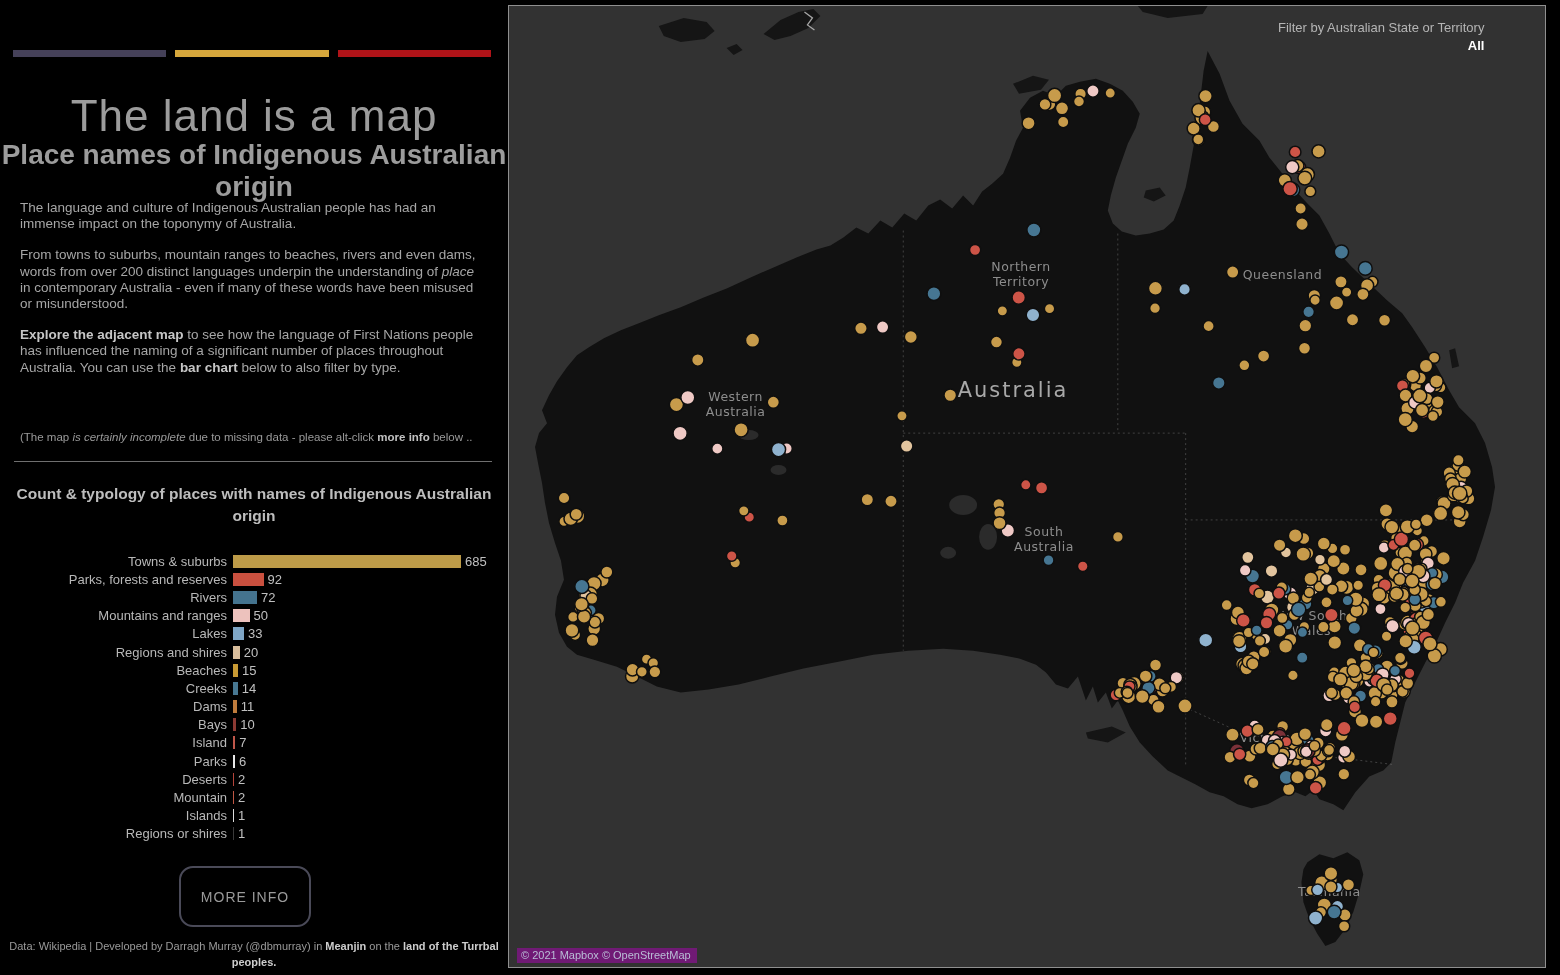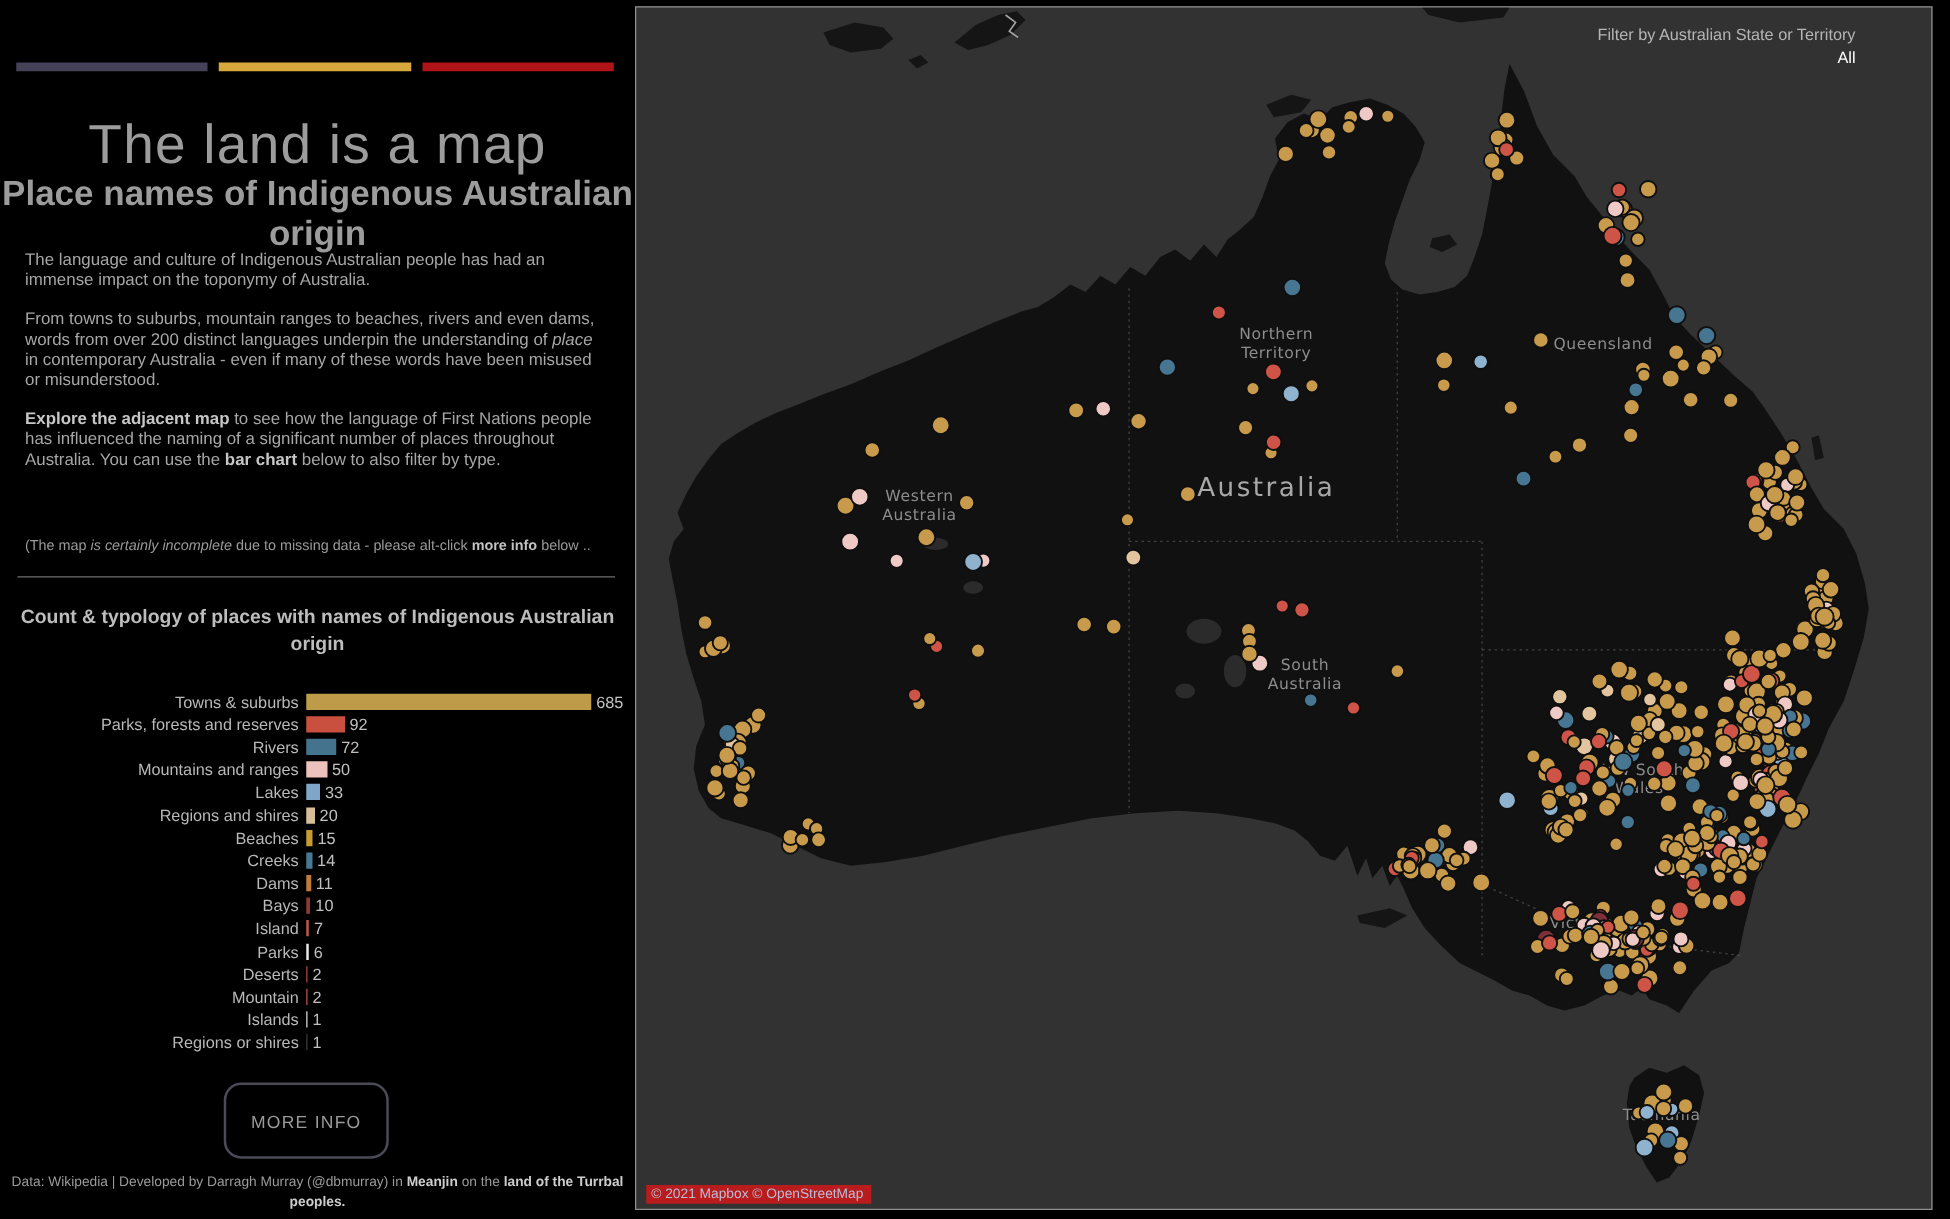--- a/index.html
+++ b/index.html
@@ -18,21 +18,21 @@
   .intro .b{font-weight:bold;color:#c6c6c6;}
   .intro .i{font-style:italic;}
   .note{position:absolute;left:20px;right:20px;top:431px;color:#9a9a9a;font-size:11.5px;}
   .note .b{font-weight:bold;color:#c2c2c2;}
   .note .i{font-style:italic;}
   .divider{position:absolute;left:14px;right:16px;top:461px;height:1px;background:#6f6f6f;}
 
   .chart-title{position:absolute;left:8px;right:8px;top:483px;text-align:center;color:#bdbdbd;
                font-size:15.5px;font-weight:bold;line-height:1.45;}
   .chart-subtitle{position:absolute;left:0;right:0;top:528px;text-align:center;color:#a9a9a9;font-size:12px;}
-  .bars{position:absolute;left:16px;top:552px;width:508px;}
+  .bars{position:absolute;left:4px;top:552px;width:508px;}
   .bar-row{display:flex;align-items:center;height:18.2px;}
   .bar-label{width:223px;text-align:right;padding-right:6px;color:#b8b8b8;font-size:13px;white-space:nowrap;flex:none;}
   .bar{height:13px;flex:none;}
   .bar-value{margin-left:4px;color:#c0c0c0;font-size:13px;}
 
   .more-info{position:absolute;left:179px;top:866px;width:132px;height:61px;background:transparent;
              border:2px solid #4a4a58;border-radius:14px;color:#9a9a9a;font-size:14px;
              letter-spacing:1px;font-family:"Liberation Sans",sans-serif;cursor:pointer;}
   .credits{position:absolute;left:6px;right:6px;top:939px;text-align:center;color:#9a9a9a;
            font-size:11px;line-height:1.45;}
@@ -46,22 +46,22 @@
   .land2{fill:#151515;}
   .lake{fill:#2b2b2b;}
   .border-line{stroke:#6a6a6a;stroke-width:1;stroke-dasharray:2 3;fill:none;opacity:.55;}
   .intl-line{stroke:#c9c9c9;stroke-width:1.3;fill:none;opacity:.8;}
   .maplabel{fill:#8d8d8d;font-size:12.5px;text-anchor:middle;letter-spacing:.5px;
             font-family:"DejaVu Sans",sans-serif;}
   .maplabel.big{fill:#a8a8a8;font-size:21px;letter-spacing:2px;}
   .dot{stroke:#0f0f0f;stroke-width:1.5;}
   .map-filter{position:absolute;left:769px;top:14px;text-align:right;}
   .map-filter-label{color:#b5b5b5;font-size:13px;}
-  .map-filter-value{color:#ffffff;font-size:13px;margin-top:3px;margin-left:2px;cursor:pointer;}
-  .attribution{position:absolute;left:8px;bottom:4px;background:#b91c1c;color:#b9bdd6;
+  .map-filter-value{color:#ffffff;font-size:13px;margin-top:3px;margin-left:2px;cursor:pointer;font-weight:bold;}
+  .attribution{position:absolute;left:8px;bottom:4px;background:#701a75;color:#b9bdd6;
                font-size:11px;padding:1px 6px 2px 4px;}
 </style>
 </head>
 <body>
 
 <div class="stage">
 
   <aside class="panel">
     <div class="stripes">
       <span class="stripe" style="background: rgb(69, 65, 89);"></span>

